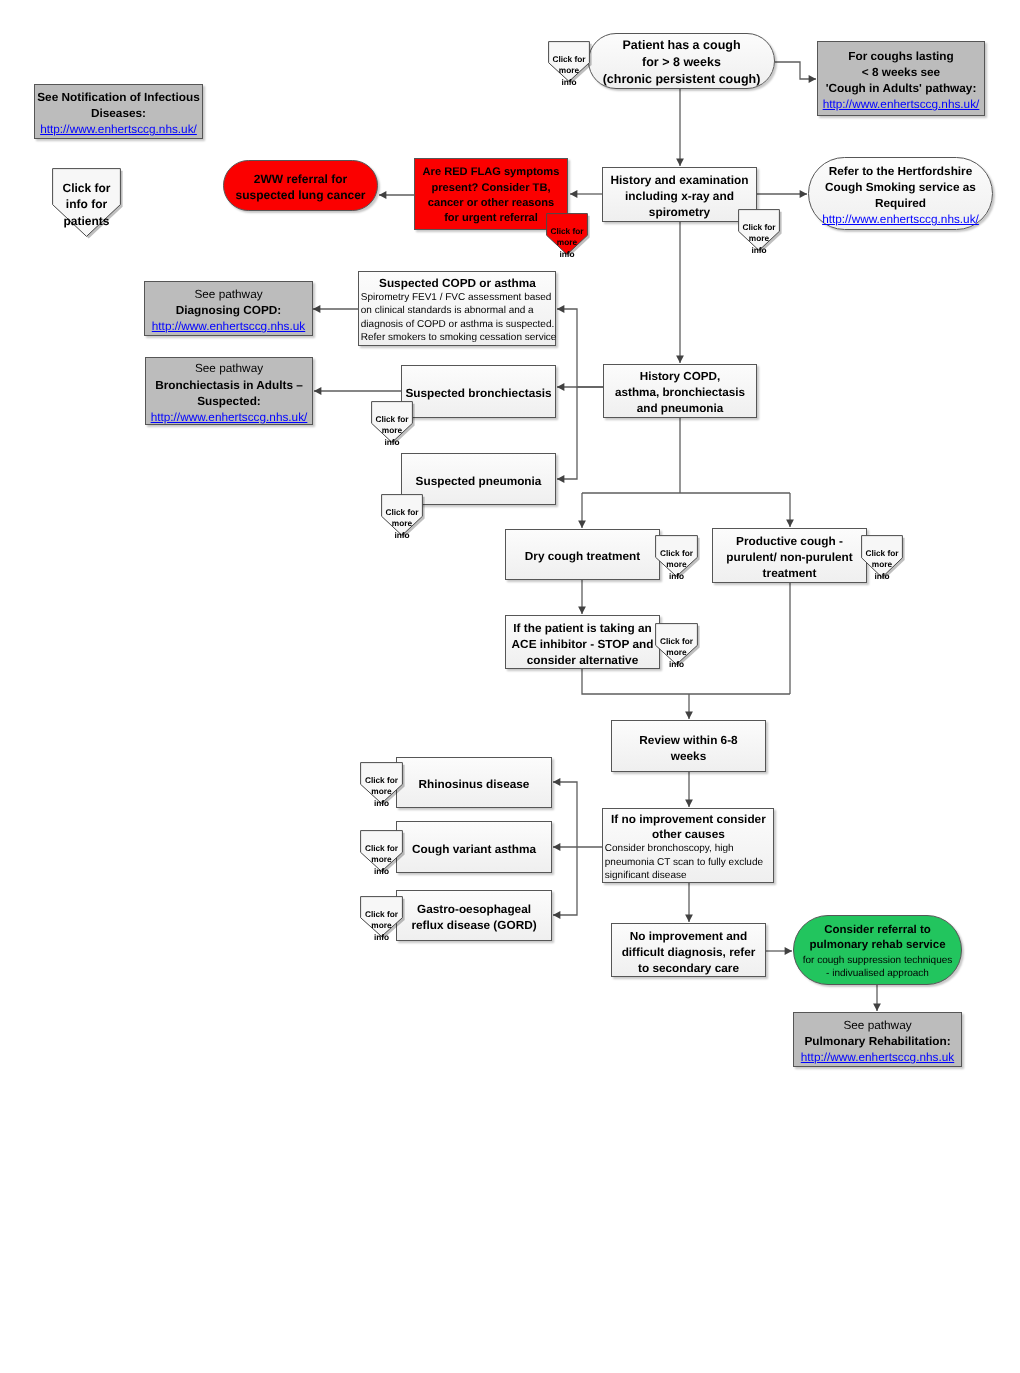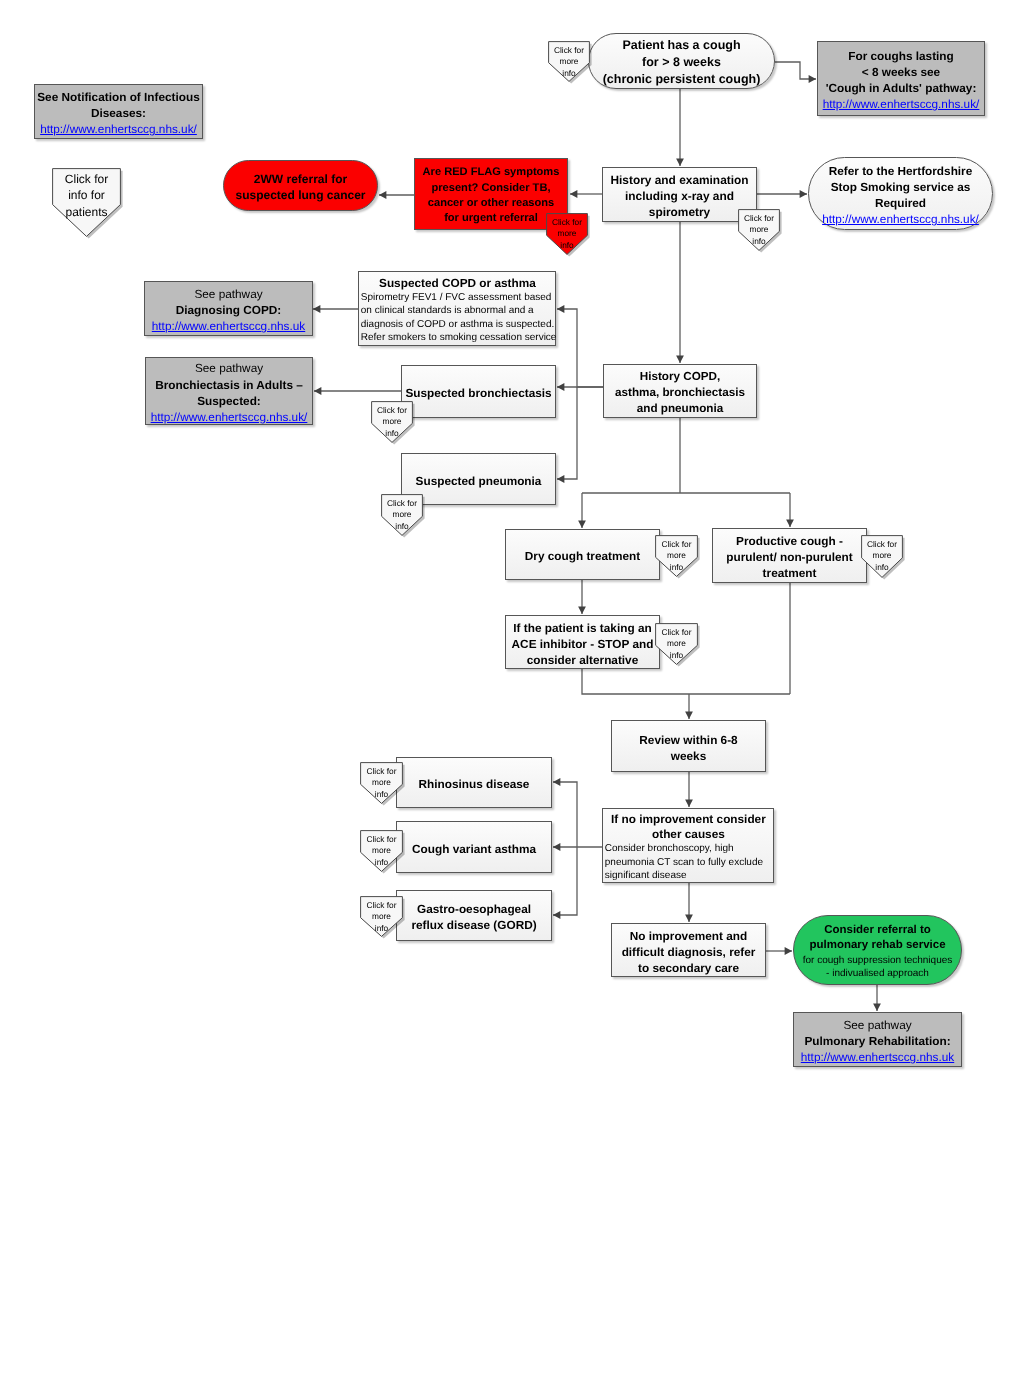--- a/index.html
+++ b/index.html
@@ -21,21 +21,21 @@
   .sh-round{border:1px solid #565656;border-radius:999px;
         box-shadow:2px 2px 2px rgba(0,0,0,0.22);}
   .f-white{background:linear-gradient(180deg,#fcfcfc 0%,#efefef 100%);}
   .f-grey{background:#bcbcbc;}
   .f-red{background:#fb0000;}
   .f-green{background:#22c55e;}
   .lnk{color:#0000ff;text-decoration:underline;font-weight:normal;}
   .pent{position:absolute;box-sizing:border-box;display:flex;flex-direction:column;
         align-items:center;text-align:center;z-index:4;}
   .pent .pbg{position:absolute;left:0;top:0;z-index:0;overflow:visible;}
-  .pent .pt{position:relative;z-index:1;white-space:nowrap;top:1px;}
+  .pent .pt{position:relative;z-index:1;white-space:nowrap;top:10px;font-weight:bold;}
 </style>
 </head>
 <body>
 
 <div id="stage">
   <svg id="wires" viewBox="0 0 1020 1373" width="1020" height="1373">
     <g>
         <path d="M775,62 L800,62 L800,79 L816,79" fill="none" stroke="#5e5e5e" stroke-width="1.3"></path>
         <path d="M808.6,75.1 L816,79 L808.6,82.9 Z" fill="#414141"></path>
       </g>
@@ -199,21 +199,21 @@
         <svg class="pbg" width="46" height="46" viewBox="0 0 46 46">
           <path d="M0.6,0.6 H41.4 V22.3 L21.0,41.4 L0.6,22.3 Z" fill="rgba(0,0,0,0.25)" transform="translate(2.2,2.2)"></path>
           <path d="M0.6,0.6 H41.4 V22.3 L21.0,41.4 L0.6,22.3 Z" fill="#f7f7f7" stroke="#4a4a4a" stroke-width="1"></path>
         </svg>
         <div class="pt">Click for</div>
         <div class="pt">more</div>
         <div class="pt">info</div>
       </div>
     <div class="node sh-round f-white" style="left:808px;top:157px;width:185px;height:73px;font-size:11.8px;">
         <div class="ln b">Refer to the Hertfordshire</div>
-        <div class="ln b">Stop Smoking service as</div>
+        <div class="ln b">Cough Smoking service as</div>
         <div class="ln b">Required</div>
         <div class="ln lnk">http://www.enhertsccg.nhs.uk/</div>
       </div>
     <div class="node sh-rect f-grey" style="left:144px;top:281px;width:169px;height:55px;font-size:11.8px;">
         <div class="ln">See pathway</div>
         <div class="ln b">Diagnosing COPD:</div>
         <div class="ln lnk">http://www.enhertsccg.nhs.uk</div>
       </div>
     <div class="node sh-rect f-white left" style="left:358px;top:271px;width:198px;height:75px;">
         <div class="ln ctr b" style="font-size:11.8px;line-height:15.0px;">Suspected COPD or asthma</div>

